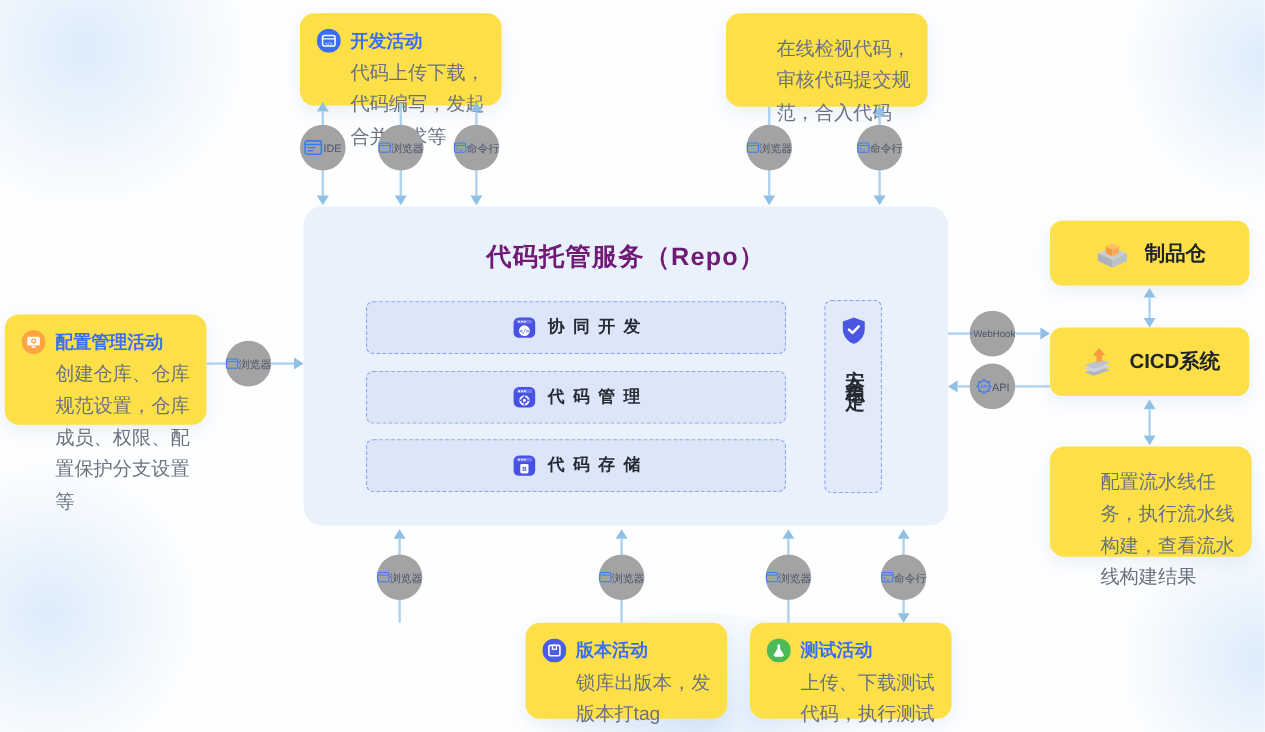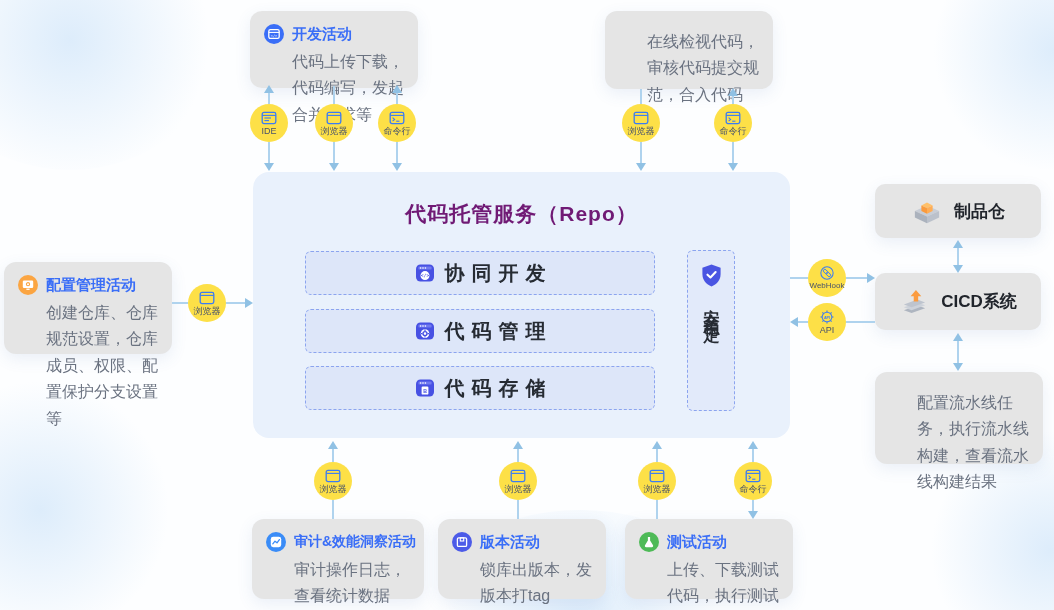--- a/index.html
+++ b/index.html
@@ -12,40 +12,40 @@
   .blob{position:absolute;border-radius:50%;pointer-events:none;
     background:radial-gradient(circle, rgba(213,232,250,.8) 0%, rgba(213,232,250,0) 70%);}
   
   .center-box{position:absolute;left:253px;top:172px;width:537px;height:266px;
     background:#E9F1FC;border-radius:16px;}
   .center-title{position:absolute;left:0;top:28px;width:100%;text-align:center;
     font-size:21px;font-weight:700;color:#701a75;letter-spacing:1px;}
   .module{position:absolute;left:52px;width:350px;height:44px;background:#DDE6F9;
     border:1px dashed #8BA4EF;border-radius:6px;display:flex;align-items:center;
     justify-content:center;gap:10px;}
-  .module-label{font-size:20px;font-weight:700;color:#262B33;letter-spacing:7px;margin-right:-7px;}
+  .module-label{font-size:14px;font-weight:700;color:#262B33;letter-spacing:7px;margin-right:-7px;}
   .security{position:absolute;left:434px;top:78px;width:48px;height:161px;background:#E2EAFA;
     border:1px dashed #8BA4EF;border-radius:6px;display:flex;flex-direction:column;
     align-items:center;padding-top:12px;gap:7px;}
   .vtext{writing-mode:vertical-rl;font-size:16px;font-weight:700;color:#262B33;letter-spacing:6px;}
   
-  .card{position:absolute;background:#e5e5e5;border-radius:12px;
+  .card{position:absolute;background:#fde047;border-radius:12px;
     box-shadow:0 5px 16px rgba(70,110,180,.10);}
   .act{padding:13px 6px 12px 14px;}
   .act-head{display:flex;align-items:center;gap:8px;}
   .act-ic{width:20px;height:20px;flex:none;display:flex;}
   .act-title{font-size:15px;font-weight:700;color:#3A6EF7;white-space:nowrap;}
   .small-title{font-size:14px;}
   .act-desc{font-size:16px;color:#6A7280;line-height:1.65;margin:5px 0 0 28px;width:118px;}
   
   .sys{display:flex;align-items:center;justify-content:center;gap:11px;border-radius:10px;}
   .sys-label{font-size:17px;font-weight:700;color:#20242B;}
   
-  .conn{position:absolute;width:38px;height:38px;border-radius:50%;background:#fde047;
-    display:flex;flex-direction:column;align-items:center;justify-content:center;z-index:3;}
+  .conn{position:absolute;width:38px;height:38px;border-radius:50%;background:#a3a3a3;
+    display:flex;flex-direction:row;align-items:center;justify-content:center;z-index:3;}
   .conn-label{font-size:9px;color:#49536B;line-height:1;margin-top:2px;white-space:nowrap;}
   .conn-label.tiny{font-size:8px;}
   
   .vline{position:absolute;width:1.5px;background:#AFD3EE;}
   .hline{position:absolute;height:1.5px;background:#AFD3EE;}
   .arr{position:absolute;width:0;height:0;}
   .arr-up{border-left:5px solid transparent;border-right:5px solid transparent;border-bottom:8px solid #90C1E4;}
   .arr-down{border-left:5px solid transparent;border-right:5px solid transparent;border-top:8px solid #90C1E4;}
   .arr-right{border-top:5px solid transparent;border-bottom:5px solid transparent;border-left:8px solid #90C1E4;}
   .arr-left{border-top:5px solid transparent;border-bottom:5px solid transparent;border-right:8px solid #90C1E4;}
@@ -145,31 +145,20 @@
       </svg>
       <span class="act-title">配置管理活动</span>
     </div>
     <div class="act-desc">创建仓库、仓库规范设置，仓库成员、权限、配置保护分支设置等</div>
   </div>
 
   <div class="card act" style="left:875px;top:372px;width:168px;height:92px">
     <div class="act-desc">配置流水线任务，执行流水线构建，查看流水线构建结果</div>
   </div>
 
-  <div class="card act" style="left:252px;top:519px;width:172px;height:80px">
-    <div class="act-head">
-      <svg class="act-ic" viewBox="0 0 20 20">
-        <circle cx="10" cy="10" r="10" fill="#3A8CF7"></circle>
-        <rect x="4.8" y="4.8" width="10.4" height="10.4" rx="2.4" fill="#fff"></rect>
-        <polyline points="6.8,11.8 9,9.2 11,10.8 13.4,7.6" fill="none" stroke="#3A8CF7" stroke-width="1.3" stroke-linecap="round" stroke-linejoin="round"></polyline>
-      </svg>
-      <span class="act-title small-title">审计&amp;效能洞察活动</span>
-    </div>
-    <div class="act-desc">审计操作日志，查看统计数据</div>
-  </div>
 
   <div class="card act" style="left:438px;top:519px;width:168px;height:80px">
     <div class="act-head">
       <svg class="act-ic" viewBox="0 0 20 20">
         <circle cx="10" cy="10" r="10" fill="#4C5BE8"></circle>
         <rect x="5.4" y="5.8" width="9.2" height="8.6" rx="1.2" fill="none" stroke="#fff" stroke-width="1.3"></rect>
         <rect x="8.3" y="5.8" width="3.4" height="3.2" fill="none" stroke="#fff" stroke-width="1.1"></rect>
       </svg>
       <span class="act-title">版本活动</span>
     </div>

